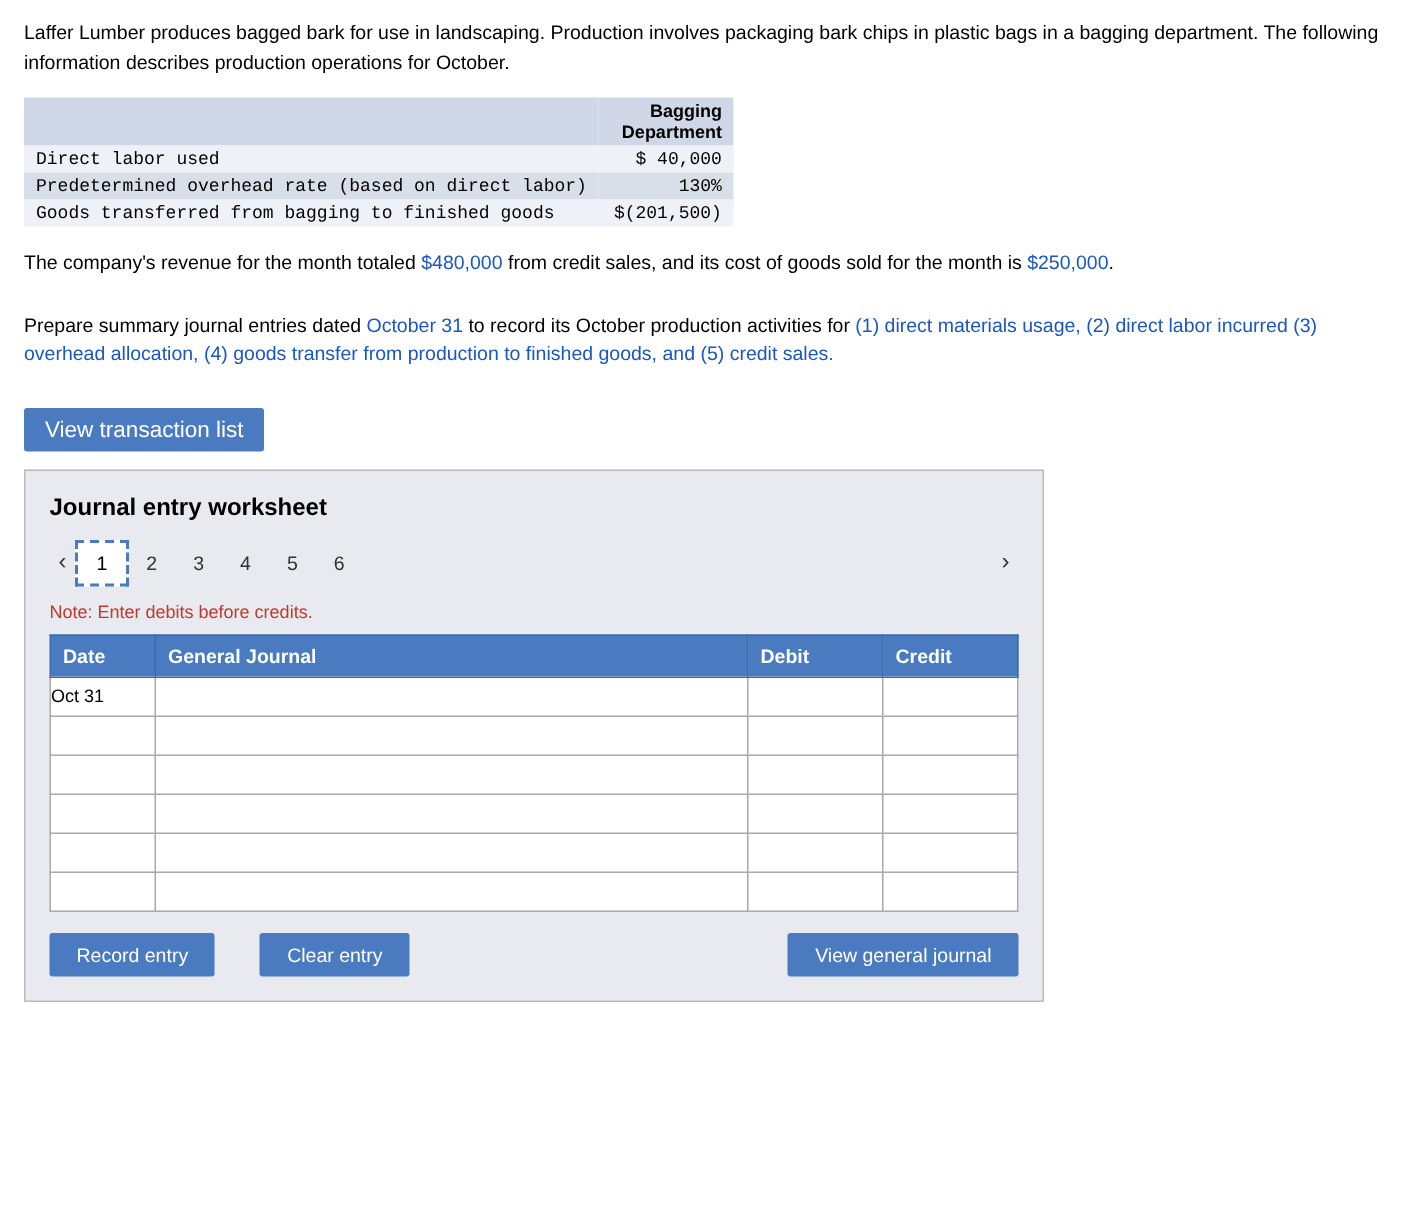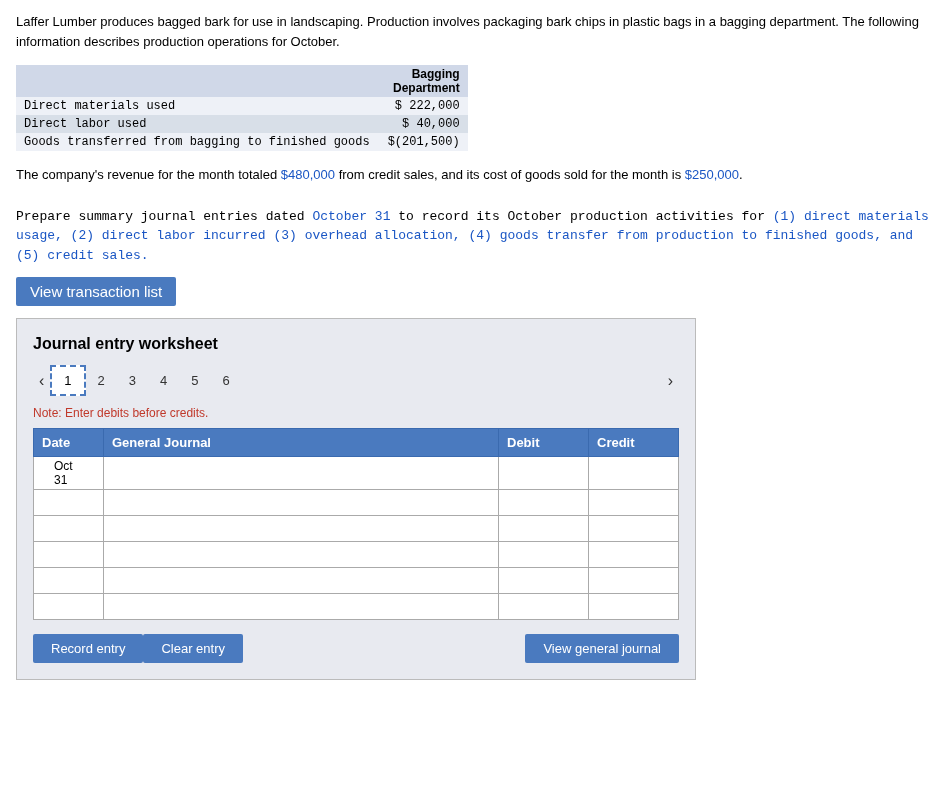--- a/index.html
+++ b/index.html
@@ -41,23 +41,22 @@
     }
     .col-label { text-align: left; padding-right: 20px; }
     .col-value { text-align: right; min-width: 90px; }
     .revenue-text {
       font-size: 13px;
       margin-bottom: 22px;
       line-height: 1.5;
     }
     .prepare-text {
       font-size: 13px;
-      margin-bottom: 12px;
+      margin-bottom: 26px;
       line-height: 1.5;
-      font-family: Liberation Mono, monospace;
     }
     .view-transaction-btn {
       background: #4a7abf;
       color: #fff;
       border: none;
       padding: 6px 14px;
       font-size: 15px;
       cursor: pointer;
       margin-bottom: 12px;
       border-radius: 2px;
@@ -126,37 +125,38 @@
       font-size: 13px;
       border: 1px solid #3a6aaf;
     }
     .journal-table thead tr th:first-child {
       text-align: left;
     }
     .journal-table tbody tr td {
       border: 1px solid #aaa;
       background: #fff;
       height: 26px;
-      padding: 2px 20px;
+      padding: 2px 0;
     }
     .journal-table tbody tr td input {
       width: 100%;
       border: none;
       outline: none;
       background: transparent;
       font-size: 12px;
       padding: 2px 4px;
       height: 100%;
     }
     .td-date { width: 70px; font-size: 12px; margin-left: 36px; }
     .td-general { width: auto; }
     .td-debit { width: 90px; }
     .td-credit { width: 90px; }
     .bottom-buttons {
       display: flex;
+      gap: 30px;
       align-items: center;
     }
     .record-btn, .clear-btn, .view-journal-btn {
       border: none;
       padding: 7px 18px;
       font-size: 13px;
       cursor: pointer;
       border-radius: 2px;
       color: #fff;
       background: #4a7abf;
@@ -179,26 +179,26 @@
 <div class="data-table-wrapper">
   <table class="data-table">
     <thead>
       <tr>
         <td class="col-label"></td>
         <td class="col-value">Bagging<br>Department</td>
       </tr>
     </thead>
     <tbody>
       <tr>
-        <td class="col-label">Direct materials used</td>
-        <td class="col-value">$ 222,000</td>
-      </tr>
-      <tr>
         <td class="col-label">Direct labor used</td>
         <td class="col-value">$  40,000</td>
+      </tr>
+      <tr>
+        <td class="col-label">Predetermined overhead rate (based on direct labor)</td>
+        <td class="col-value">130%</td>
       </tr>
       <tr>
         <td class="col-label">Goods transferred from bagging to finished goods</td>
         <td class="col-value">$(201,500)</td>
       </tr>
     </tbody>
   </table>
 </div>
 
 <p class="revenue-text">

